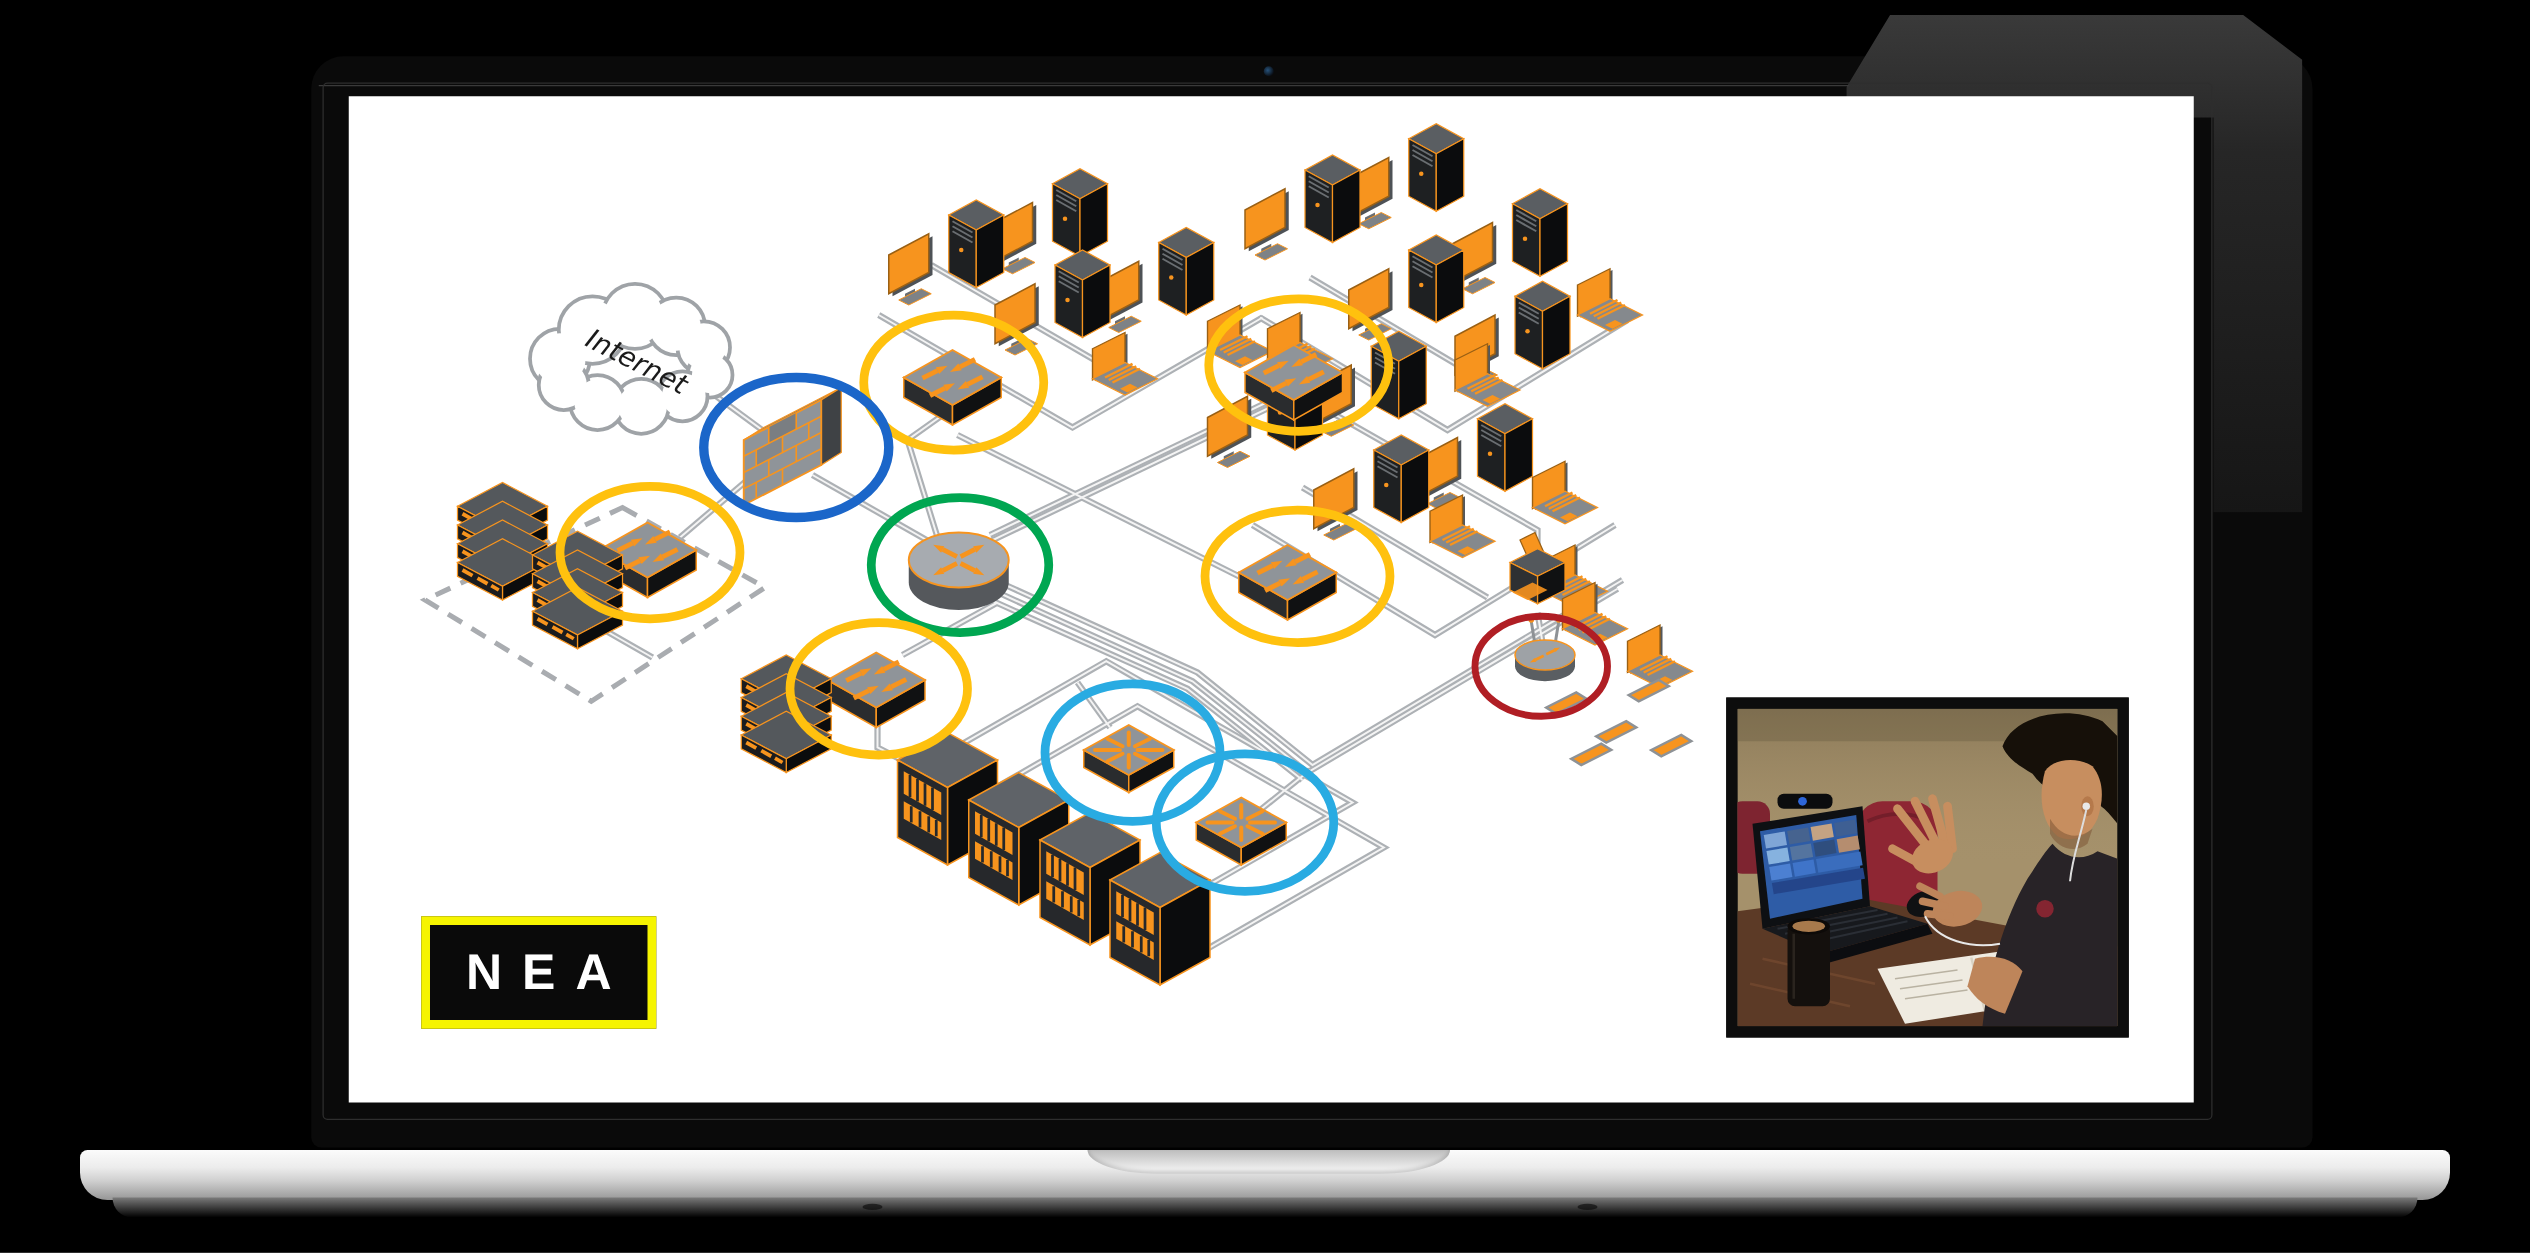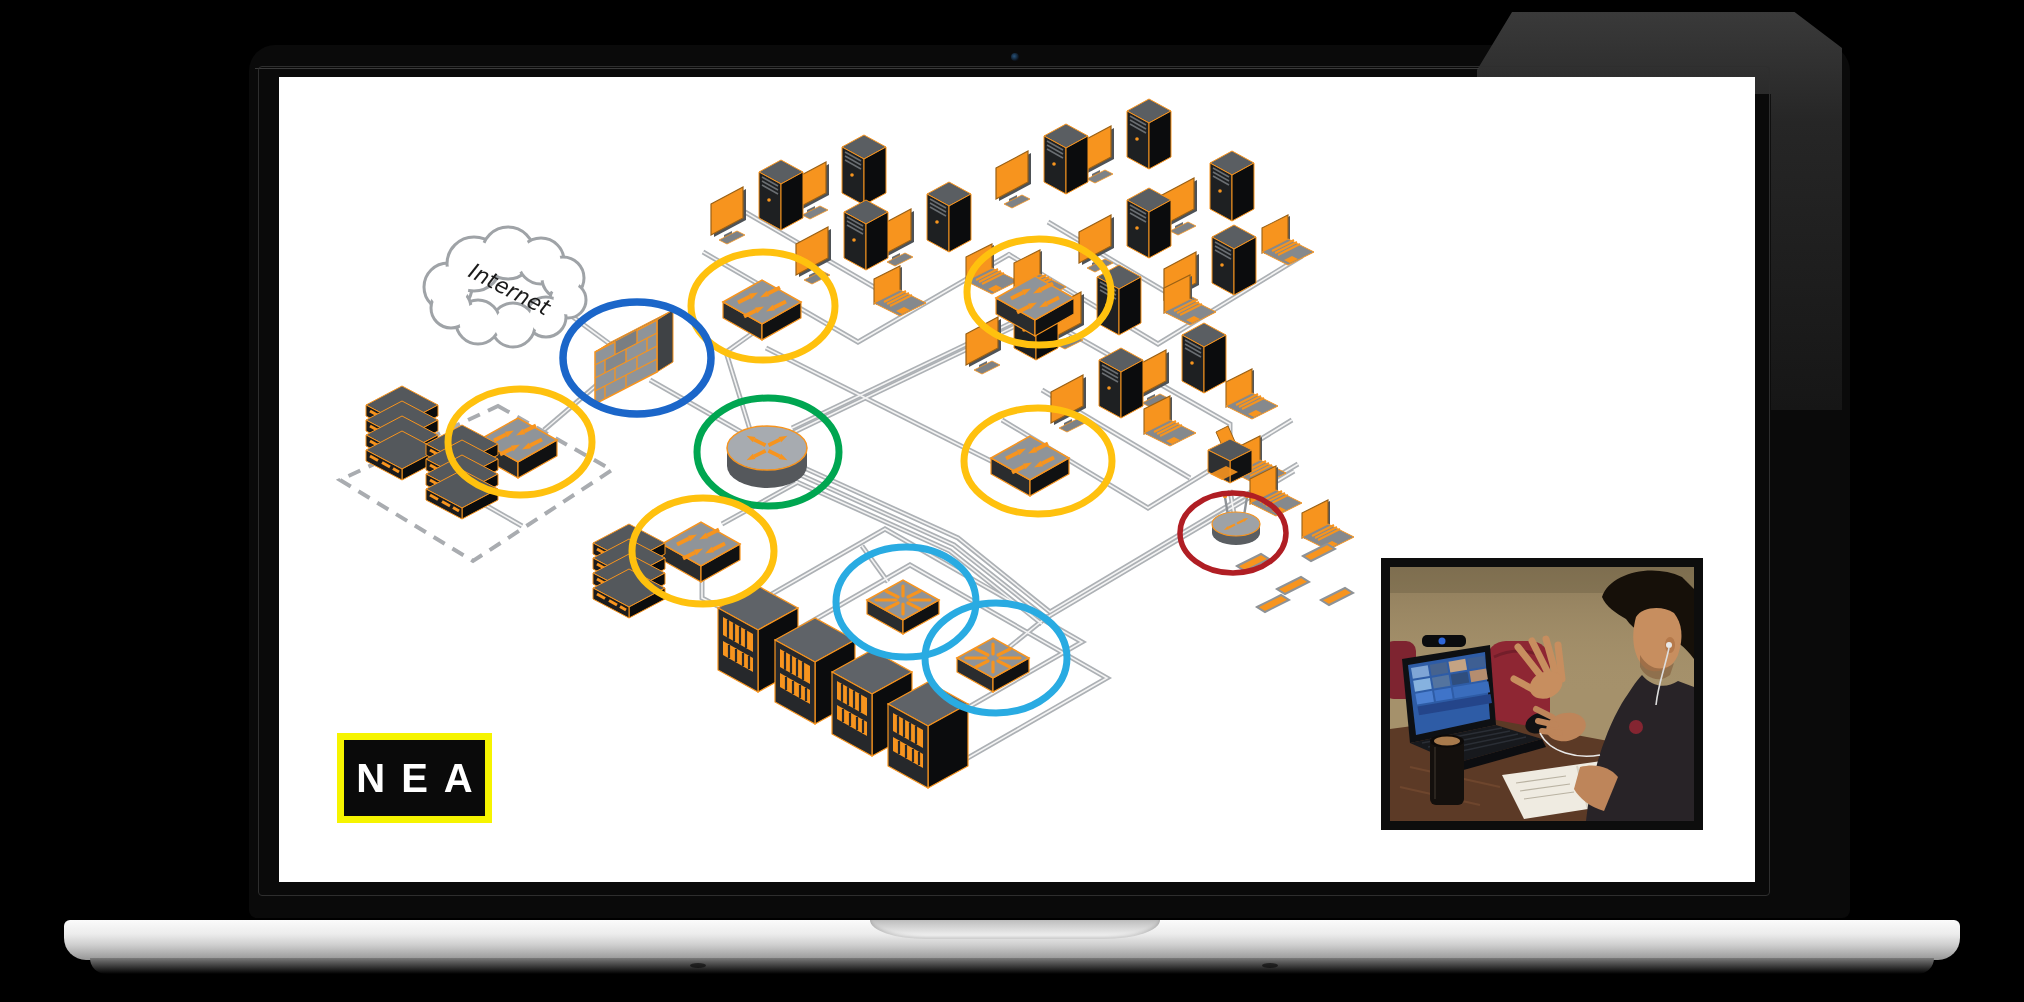--- a/index.html
+++ b/index.html
@@ -22,21 +22,21 @@
   .base{position:absolute;left:64px;top:920px;width:1896px;height:40px;
     background:linear-gradient(180deg,#fbfbfb 0%,#ececec 35%,#cfcfcf 62%,#969696 100%);
     border-radius:6px 6px 22px 22px;}
   .notch{position:absolute;left:806px;top:0;width:290px;height:19px;
     background:linear-gradient(180deg,#bdbdbd,#eeeeee 80%);
     border-radius:0 0 70px 70px / 0 0 24px 24px;box-shadow:inset 0 -2px 3px rgba(0,0,0,.15);}
   .base-lip{position:absolute;left:90px;top:958px;width:1844px;height:16px;
     background:linear-gradient(180deg,#7a7a7a,#121212 85%,#000);border-radius:0 0 26px 26px;}
   .foot{position:absolute;top:963px;width:16px;height:5px;border-radius:50%;background:#0a0a0a;opacity:.65;}
   
-  .nea{position:absolute;left:58px;top:656px;width:155px;height:90px;background:#0a0a0a;
+  .nea{position:absolute;left:58px;top:656px;width:188px;height:90px;background:#0a0a0a;
     border:7px solid #f6f400;box-sizing:border-box;display:flex;align-items:center;justify-content:center;}
   .nea span{color:#fff;font-weight:bold;font-size:40px;letter-spacing:16px;text-indent:16px;}
   
   .video{position:absolute;left:1102px;top:481px;width:322px;height:272px;background:#111;
     border:9px solid #0d0d0d;box-sizing:border-box;}
   .video svg{display:block;width:304px;height:254px;}
   
   .lnA{stroke:#adb1b5;stroke-width:5;fill:none;}
   .lnB{stroke:#f4f4f4;stroke-width:1.6;fill:none;}
   .dash{stroke:#a9acb0;stroke-width:4;fill:none;stroke-dasharray:13 9;}

